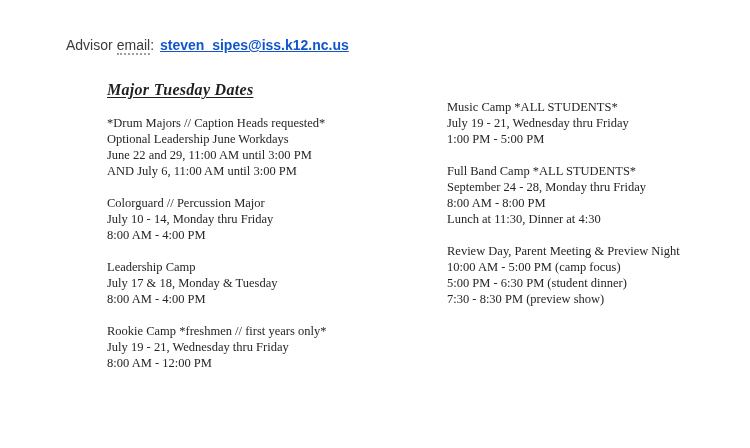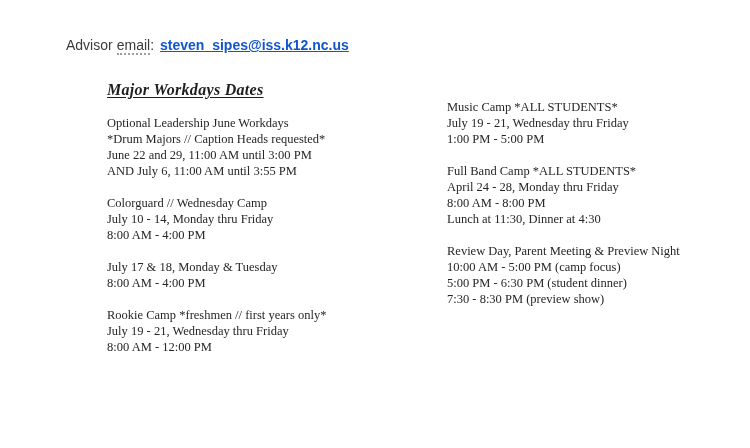--- a/index.html
+++ b/index.html
@@ -66,53 +66,54 @@
 </style>
 </head>
 <body>
 
 <div class="page">
 
   <div class="advisor-line">
     <span class="advisor-word">Advisor</span><span class="misspelled">email</span><span class="advisor-sep">:</span><a class="advisor-email" href="#">steven_sipes@iss.k12.nc.us</a>
   </div>
 
-  <div class="heading">Major Workdays Dates</div>
+  <div class="heading">Major Tuesday Dates</div>
 
   <div class="col col-left">
       <div class="event">
+        <div class="event-line">*Drum Majors // Caption Heads requested*</div>
         <div class="event-line">Optional Leadership June Workdays</div>
-        <div class="event-line">*Drum Majors // Caption Heads requested*</div>
         <div class="event-line">June 22 and 29, 11:00 AM until 3:00 PM</div>
-        <div class="event-line">AND July 6, 11:00 AM until 3:55 PM</div>
+        <div class="event-line">AND July 6, 11:00 AM until 3:00 PM</div>
       </div>
       <div class="event">
-        <div class="event-line">Colorguard // Wednesday Camp</div>
+        <div class="event-line">Colorguard // Percussion Major</div>
         <div class="event-line">July 10 - 14, Monday thru Friday</div>
         <div class="event-line">8:00 AM - 4:00 PM</div>
       </div>
       <div class="event">
+        <div class="event-line">Leadership Camp</div>
         <div class="event-line">July 17 &amp; 18, Monday &amp; Tuesday</div>
         <div class="event-line">8:00 AM - 4:00 PM</div>
       </div>
       <div class="event">
         <div class="event-line">Rookie Camp *freshmen // first years only*</div>
         <div class="event-line">July 19 - 21, Wednesday thru Friday</div>
         <div class="event-line">8:00 AM - 12:00 PM</div>
       </div>
     </div>
   <div class="col col-right">
       <div class="event">
         <div class="event-line">Music Camp *ALL STUDENTS*</div>
         <div class="event-line">July 19 - 21, Wednesday thru Friday</div>
         <div class="event-line">1:00 PM - 5:00 PM</div>
       </div>
       <div class="event">
         <div class="event-line">Full Band Camp *ALL STUDENTS*</div>
-        <div class="event-line">April 24 - 28, Monday thru Friday</div>
+        <div class="event-line">September 24 - 28, Monday thru Friday</div>
         <div class="event-line">8:00 AM - 8:00 PM</div>
         <div class="event-line">Lunch at 11:30, Dinner at 4:30</div>
       </div>
       <div class="event">
         <div class="event-line">Review Day, Parent Meeting &amp; Preview Night</div>
         <div class="event-line">10:00 AM - 5:00 PM (camp focus)</div>
         <div class="event-line">5:00 PM - 6:30 PM (student dinner)</div>
         <div class="event-line">7:30 - 8:30 PM (preview show)</div>
       </div>
     </div>

